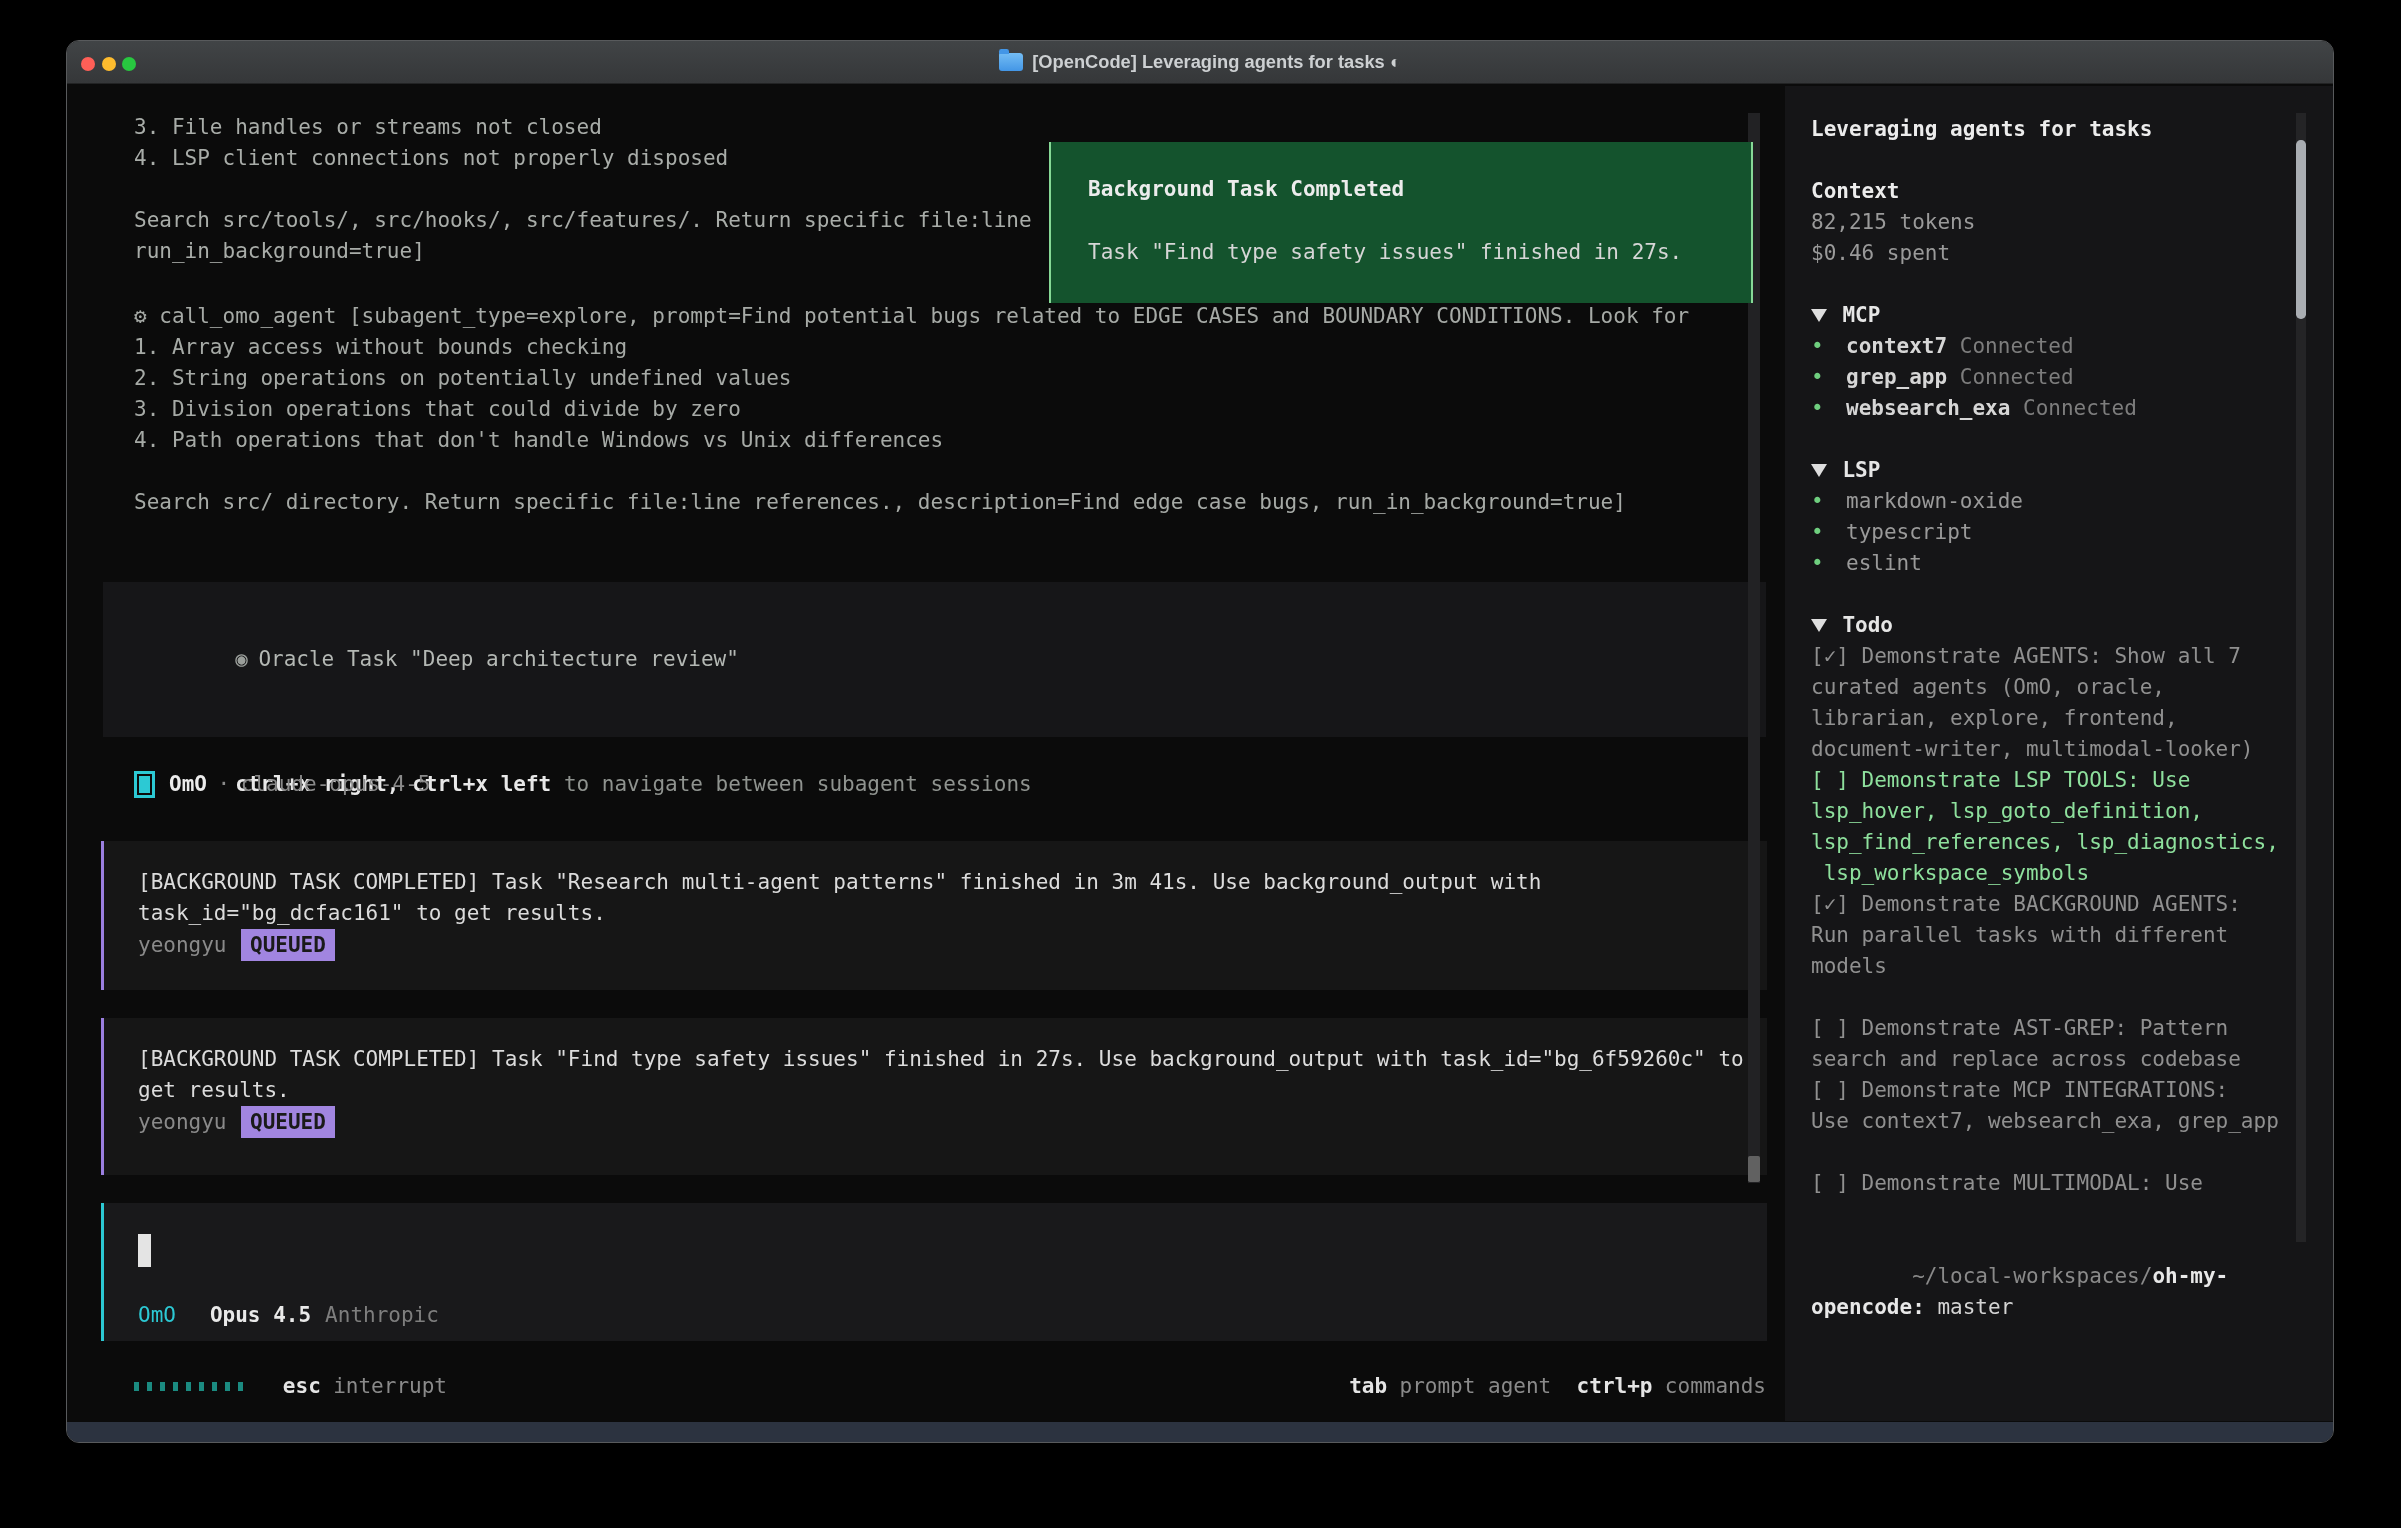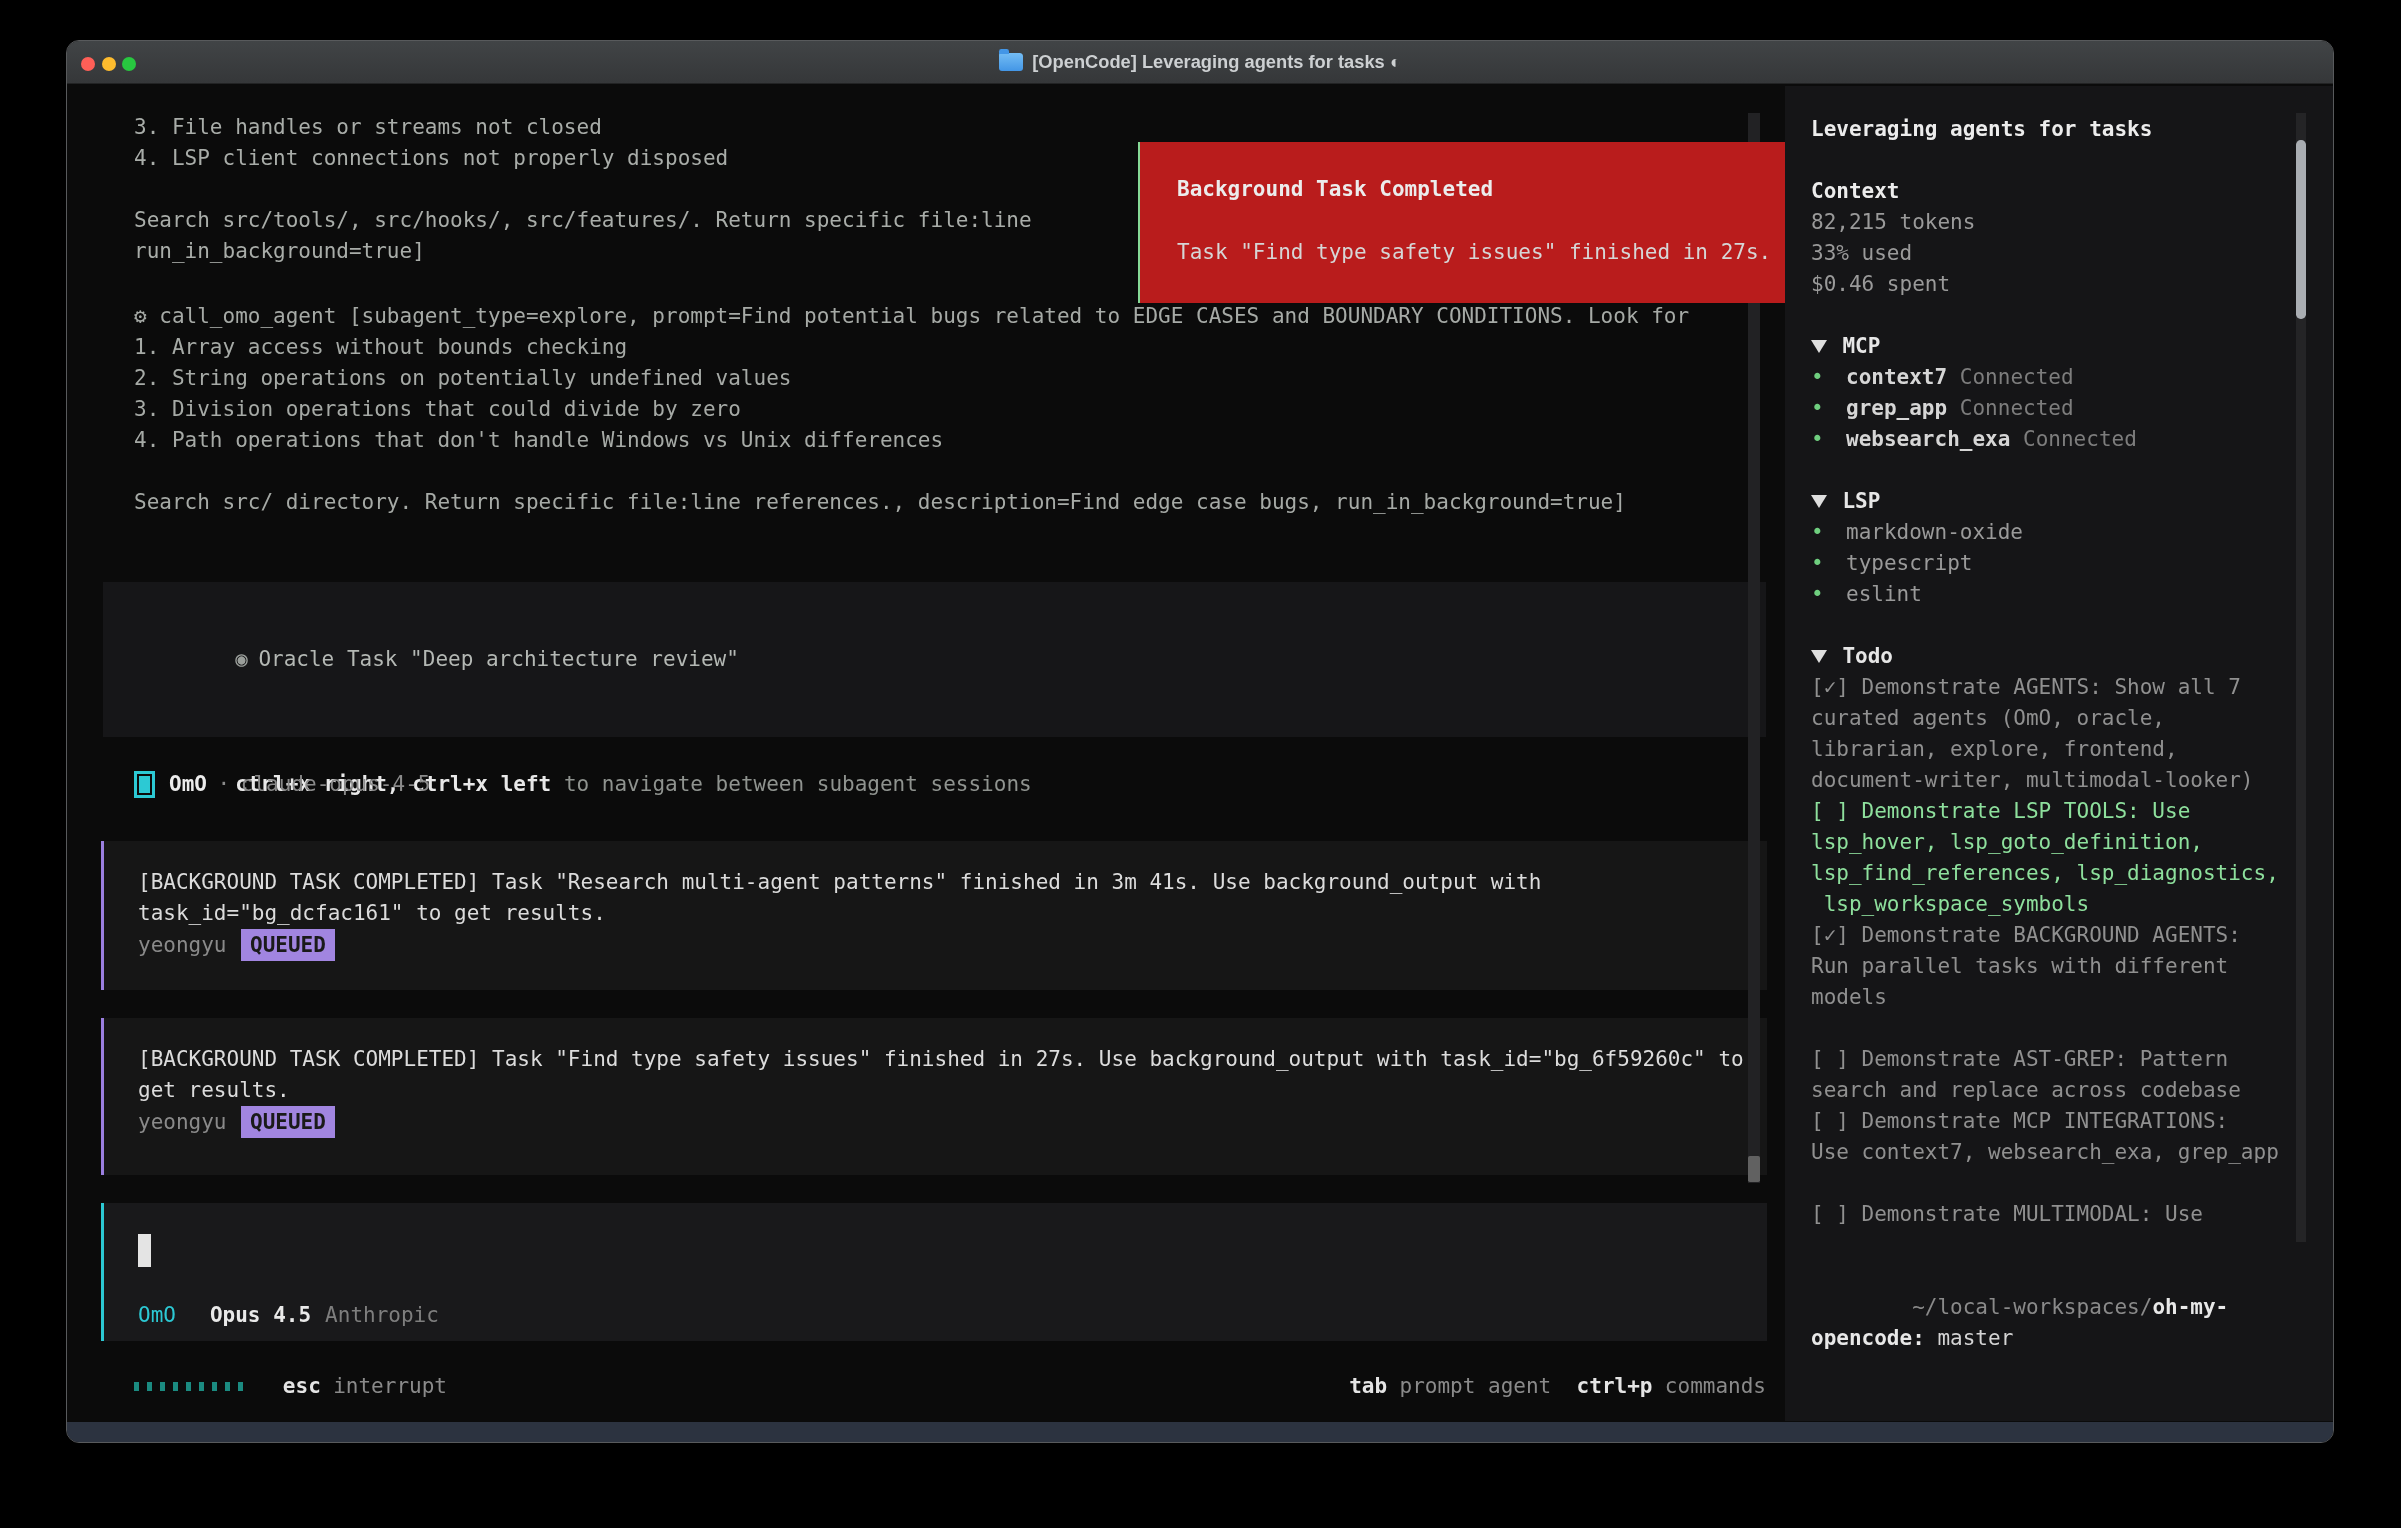--- a/index.html
+++ b/index.html
@@ -33,22 +33,22 @@
   .win-title { font-family:"Liberation Sans","DejaVu Sans",sans-serif;
     font-size:18.3px; font-weight:bold; color:#cdd0d2; white-space:pre; }
 
   
   .main { position:absolute; left:0; top:45px; width:1718px; height:1335px;
     background:#0b0b0b; overflow:hidden; }
   .mono { font-size:21px; line-height:31px; white-space:pre-wrap; }
   .scrollback { position:absolute; left:67px; top:26px; width:1632px; color:#a9ada9; }
   .toolcall  { position:absolute; left:67px; top:215px; width:1636px; color:#a6aaa6; }
 
-  .toast { position:absolute; left:1071px; top:56px; width:704px; height:161px;
-    background:#b91c1c; border-left:2.4px solid #86d996; border-right:2.4px solid #86d996;
+  .toast { position:absolute; left:982px; top:56px; width:704px; height:161px;
+    background:#14532d; border-left:2.4px solid #86d996; border-right:2.4px solid #86d996;
     padding:32px 34px 0 37px; z-index:5; }
   .toast-title { color:#ececec; font-weight:bold; }
   .toast-body  { color:#d6d6d6; margin-top:32px; }
 
   .oracle-panel { position:absolute; left:36px; top:496px; width:1663px; height:155px;
     background:#161618; padding:31px 0 0 31px; }
   .oracle-title { color:#b4b8b4; }
   .oracle-icon  { color:#9a9e9a; margin-right:10.6px; }
   .oracle-hint  { margin-top:32px; color:#8f938f; }
   .oracle-hint .keys { color:#e8e8e8; font-weight:bold; }
@@ -223,21 +223,20 @@
     <div class="main-scroll-thumb"></div>
   </div>
 
   <div class="sidebar">
     <div class="sb-content">
       <div class="sb-title">Leveraging agents for tasks</div>
 
       <div class="section">
         <div class="sb-title">Context</div>
         <div class="sec-line lsp-name">82,215 tokens</div>
-        <div class="sec-line lsp-name">33% used</div>
         <div class="sec-line lsp-name">$0.46 spent</div>
       </div>
 
       <div class="section">
         <div class="sec-head">
           <span class="tri"></span>
           <span>MCP</span>
         </div>
         <div class="sec-line">
           <span class="bullet">•</span>

